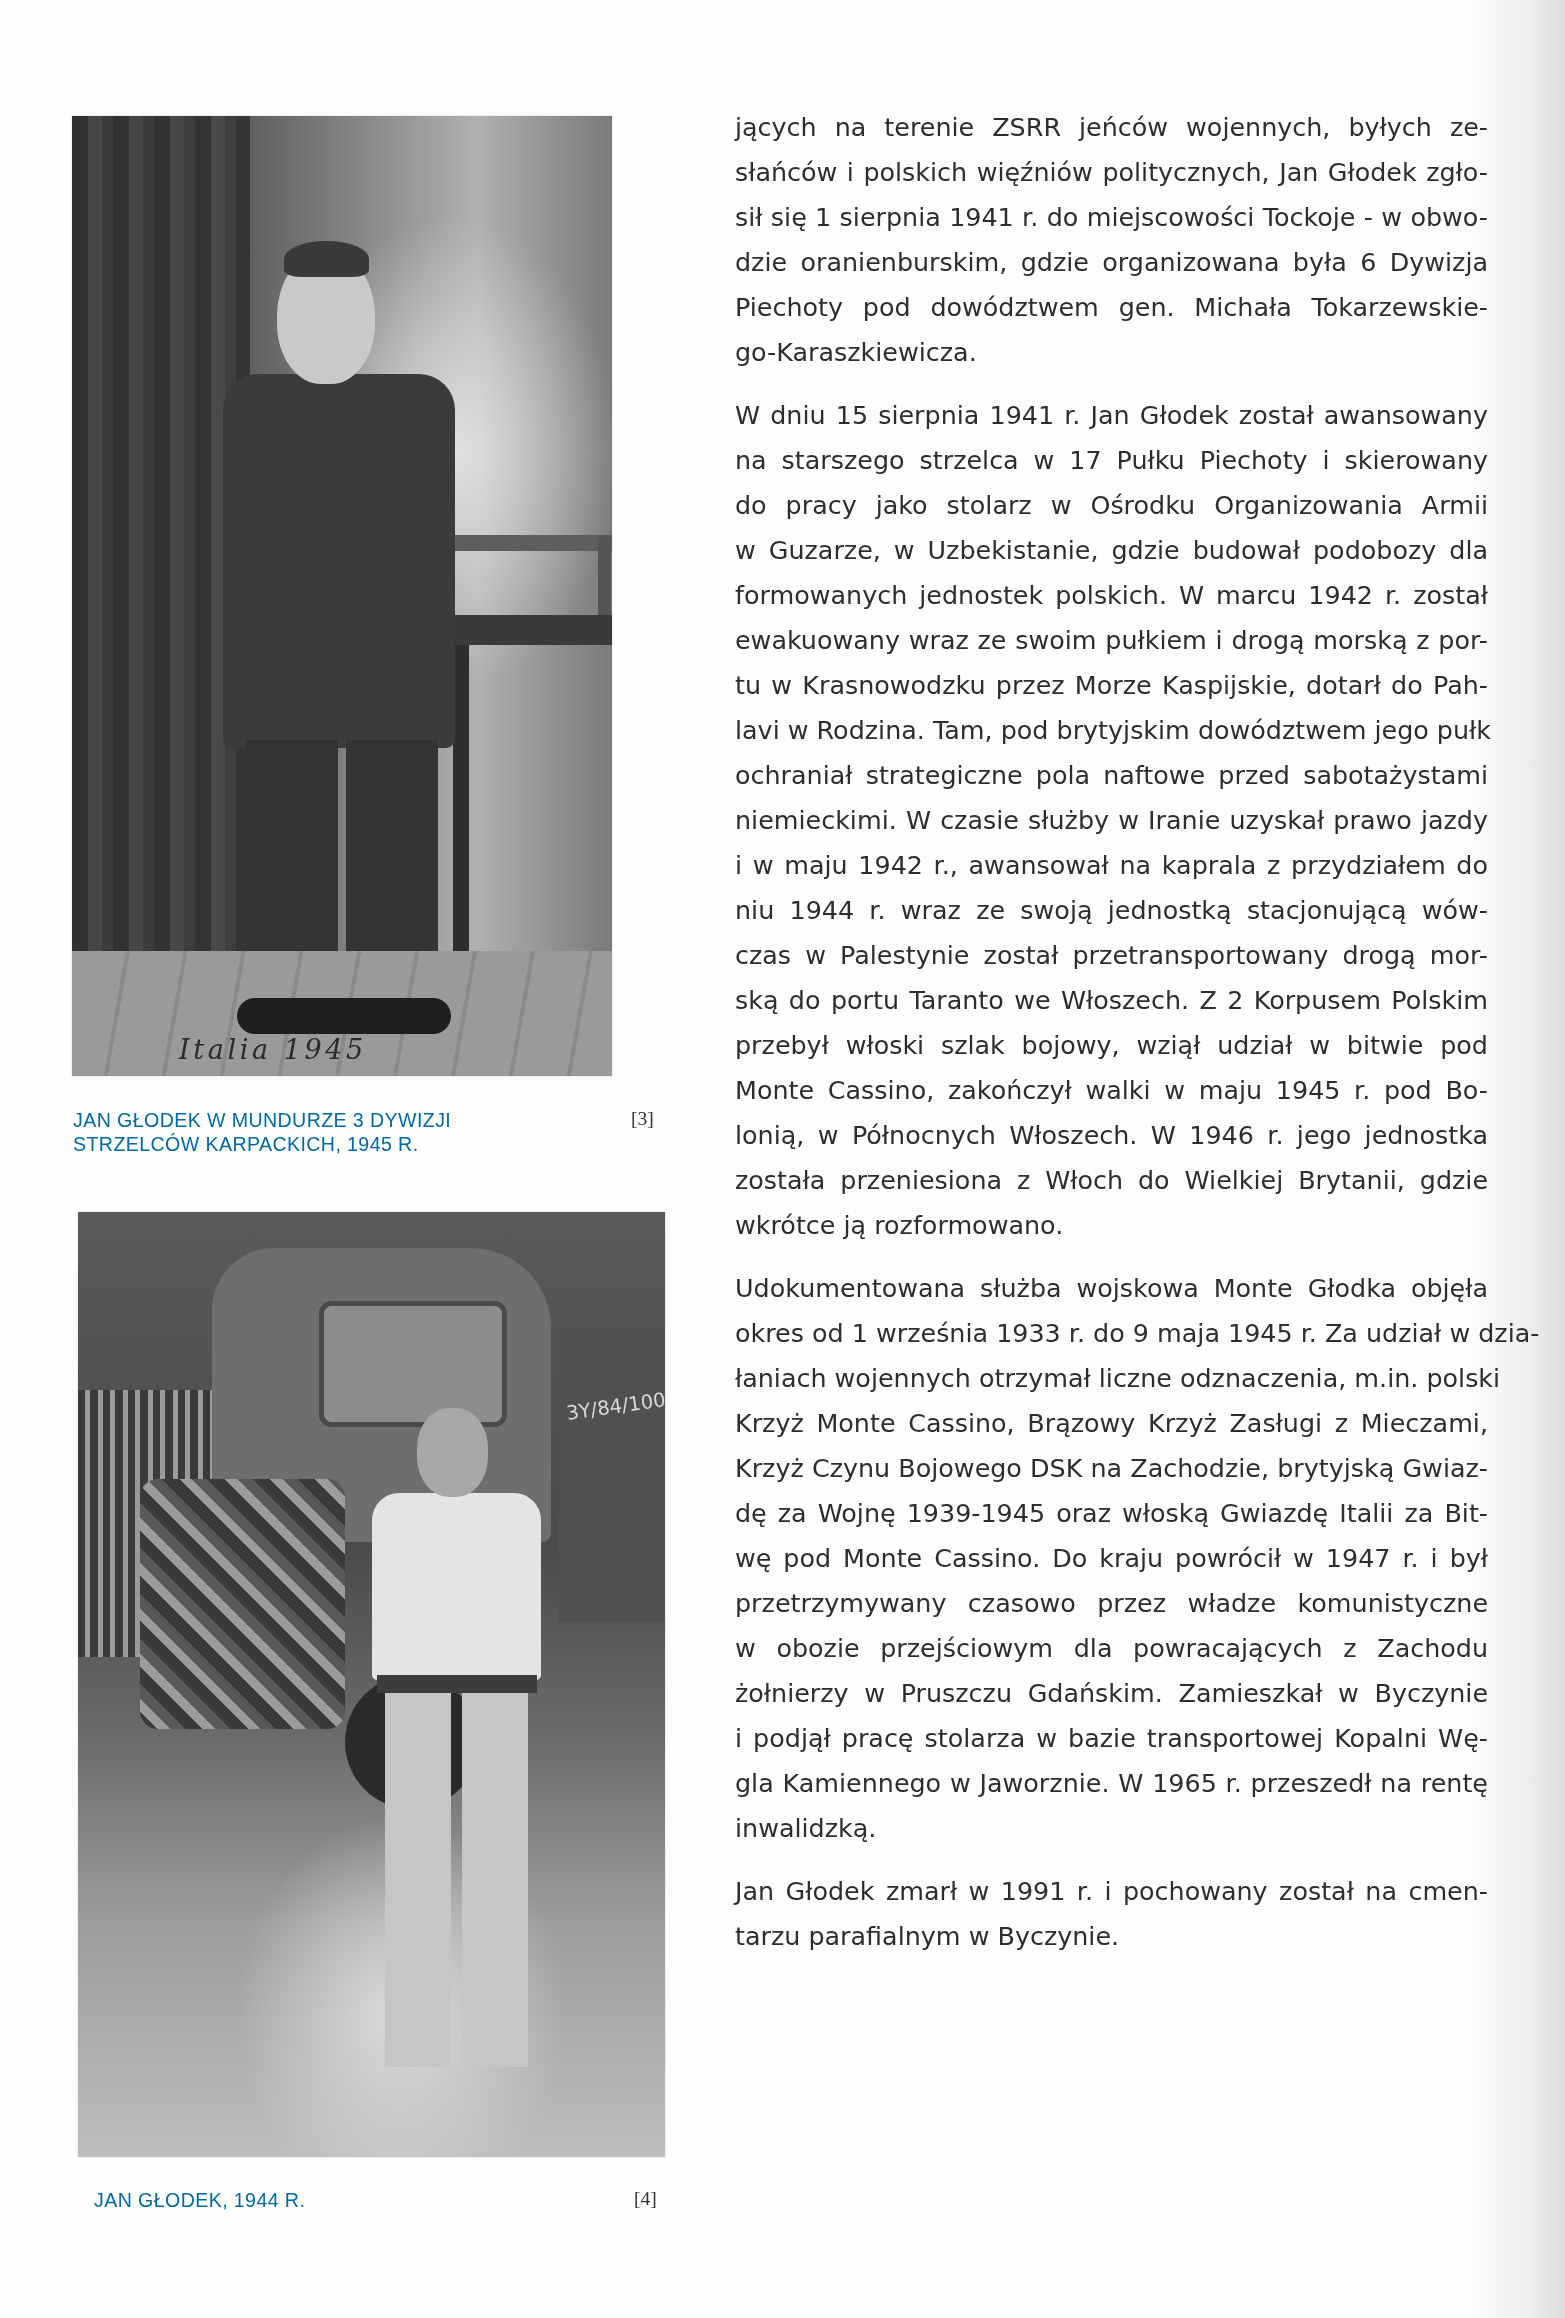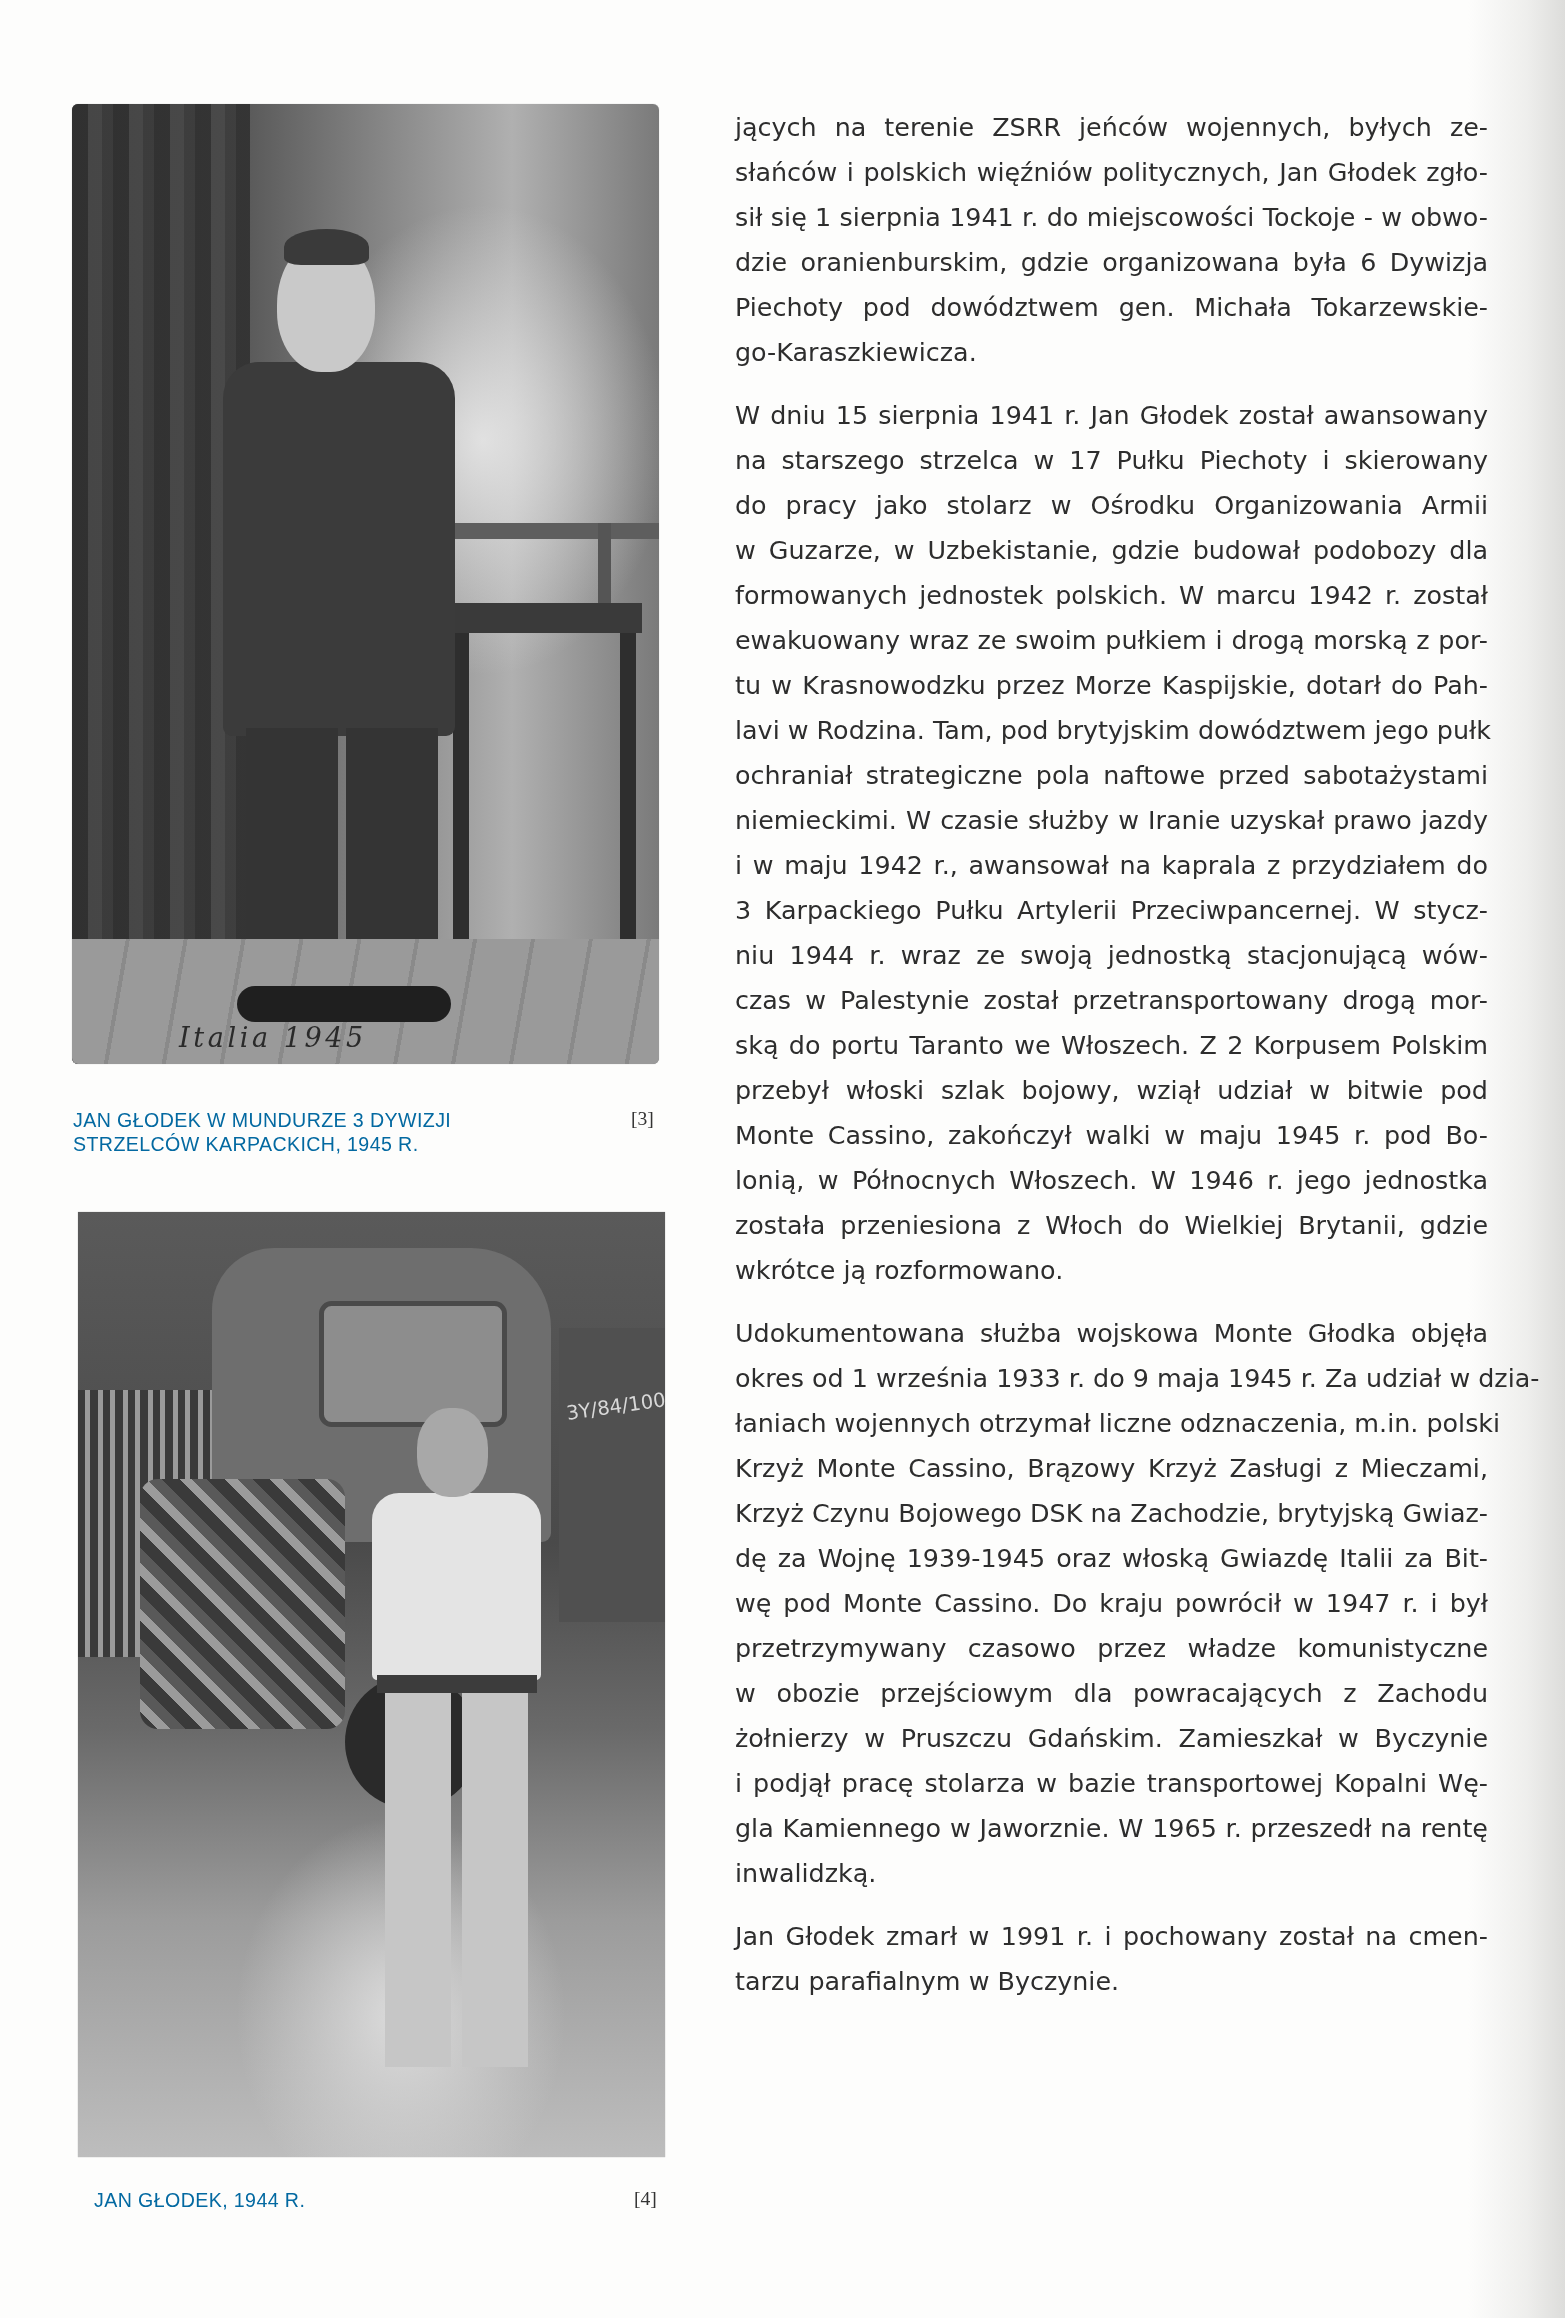--- a/index.html
+++ b/index.html
@@ -10,25 +10,24 @@
     color: #2b2b2b;
   }
   .page-shadow {
     position: absolute; top: 0; right: 0; width: 98px; height: 100%;
     background: linear-gradient(to right, rgba(253,253,252,0) 0%, rgba(232,232,230,0.7) 60%, rgba(220,220,218,1) 100%);
   }
   .photo {
     position: absolute; overflow: hidden;
     box-shadow: 0 0 0.9px rgba(0,0,0,0.4);
   }
-  .photo1 { left: 72px; top: 104px; width: 587px; height: 960px;
+  .photo1 { left: 72px; top: 116px; width: 540px; height: 960px;
     background:
       radial-gradient(ellipse 45% 35% at 70% 35%, rgba(235,235,235,0.85), rgba(235,235,235,0) 70%),
       linear-gradient(to right, #3e3e3e 0%, #4d4d4d 18%, #5a5a5a 30%, #8a8a8a 55%, #b0b0b0 75%, #7a7a7a 100%);
-    border-radius: 6px;
   }
   .photo2 { left: 78px; top: 1212px; width: 587px; height: 945px;
     background:
       radial-gradient(ellipse 40% 30% at 55% 85%, rgba(225,225,225,0.9), rgba(225,225,225,0) 70%),
       linear-gradient(to bottom, #5a5a5a 0%, #4a4a4a 35%, #6a6a6a 55%, #9c9c9c 75%, #bdbdbd 100%);
   }
   
   .curtain { position:absolute; left:0; top:0; width:178px; height:100%;
     background: repeating-linear-gradient(to right, #2e2e2e 0 16px, #474747 16px 30px, #3a3a3a 30px 41px); opacity:0.85; }
   .floor1 { position:absolute; left:0; bottom:0; width:100%; height:125px;
@@ -142,21 +141,20 @@
       <span class="line">na starszego strzelca w 17 Pułku Piechoty i skierowany</span>
       <span class="line">do pracy jako stolarz w Ośrodku Organizowania Armii</span>
       <span class="line">w Guzarze, w Uzbekistanie, gdzie budował podobozy dla</span>
       <span class="line">formowanych jednostek polskich. W marcu 1942 r. został</span>
       <span class="line">ewakuowany wraz ze swoim pułkiem i drogą morską z por-</span>
       <span class="line">tu w Krasnowodzku przez Morze Kaspijskie, dotarł do Pah-</span>
       <span class="line">lavi w Rodzina. Tam, pod brytyjskim dowództwem jego pułk</span>
       <span class="line">ochraniał strategiczne pola naftowe przed sabotażystami</span>
       <span class="line">niemieckimi. W czasie służby w Iranie uzyskał prawo jazdy</span>
       <span class="line">i w maju 1942 r., awansował na kaprala z przydziałem do</span>
-      <span class="line">3 Karpackiego Pułku Artylerii Przeciwpancernej. W stycz-</span>
       <span class="line">niu 1944 r. wraz ze swoją jednostką stacjonującą wów-</span>
       <span class="line">czas w Palestynie został przetransportowany drogą mor-</span>
       <span class="line">ską do portu Taranto we Włoszech. Z 2 Korpusem Polskim</span>
       <span class="line">przebył włoski szlak bojowy, wziął udział w bitwie pod</span>
       <span class="line">Monte Cassino, zakończył walki w maju 1945 r. pod Bo-</span>
       <span class="line">lonią, w Północnych Włoszech. W 1946 r. jego jednostka</span>
       <span class="line">została przeniesiona z Włoch do Wielkiej Brytanii, gdzie</span>
       <span class="line last">wkrótce ją rozformowano.</span>
     </p>
     <p class="para">

